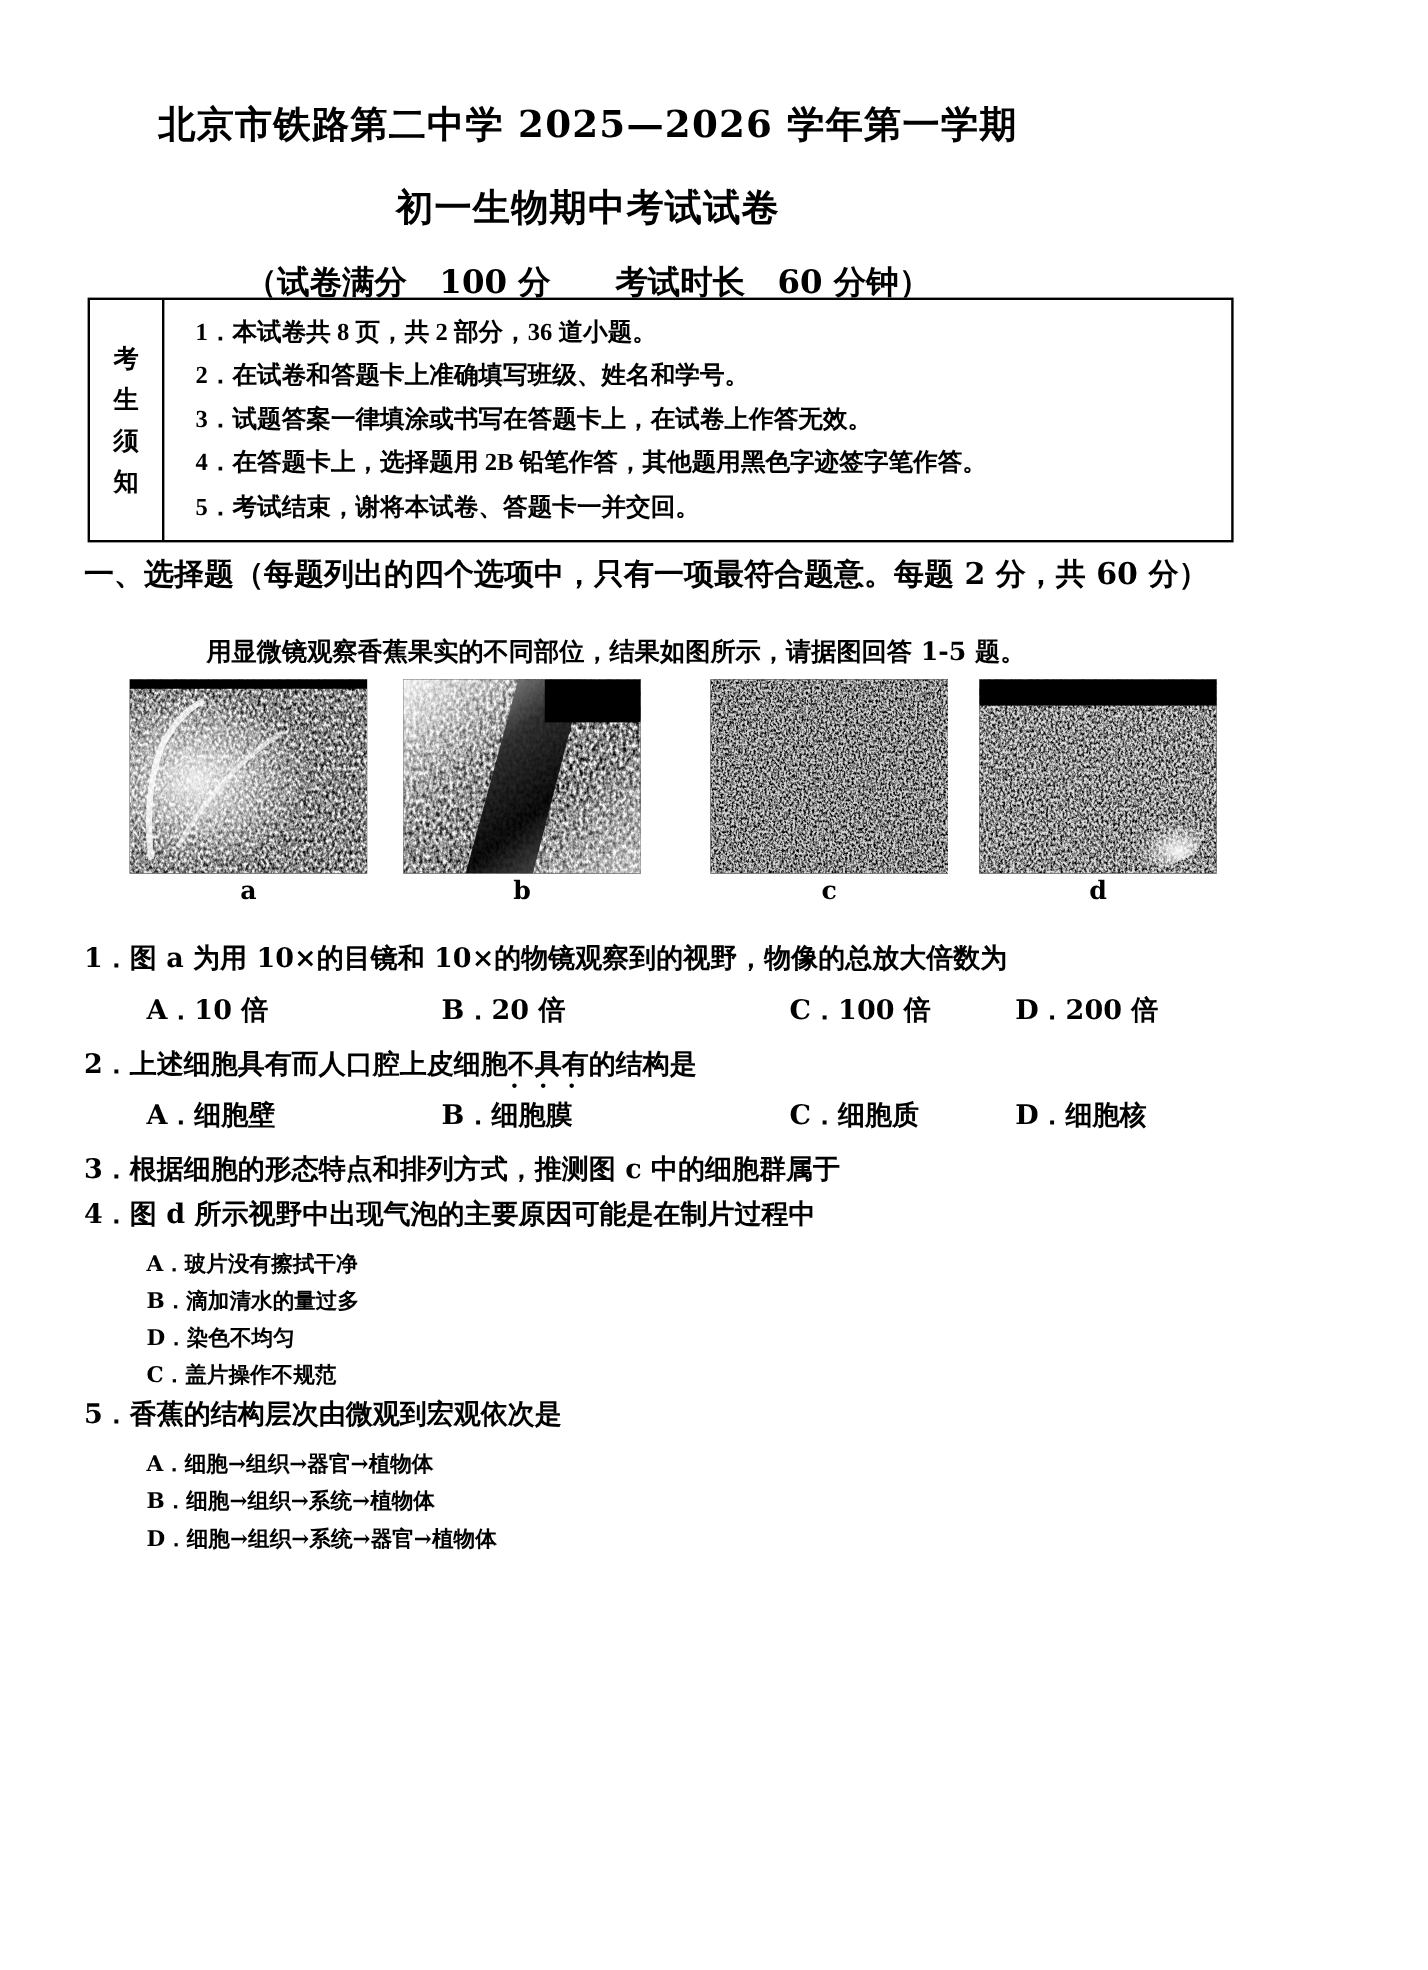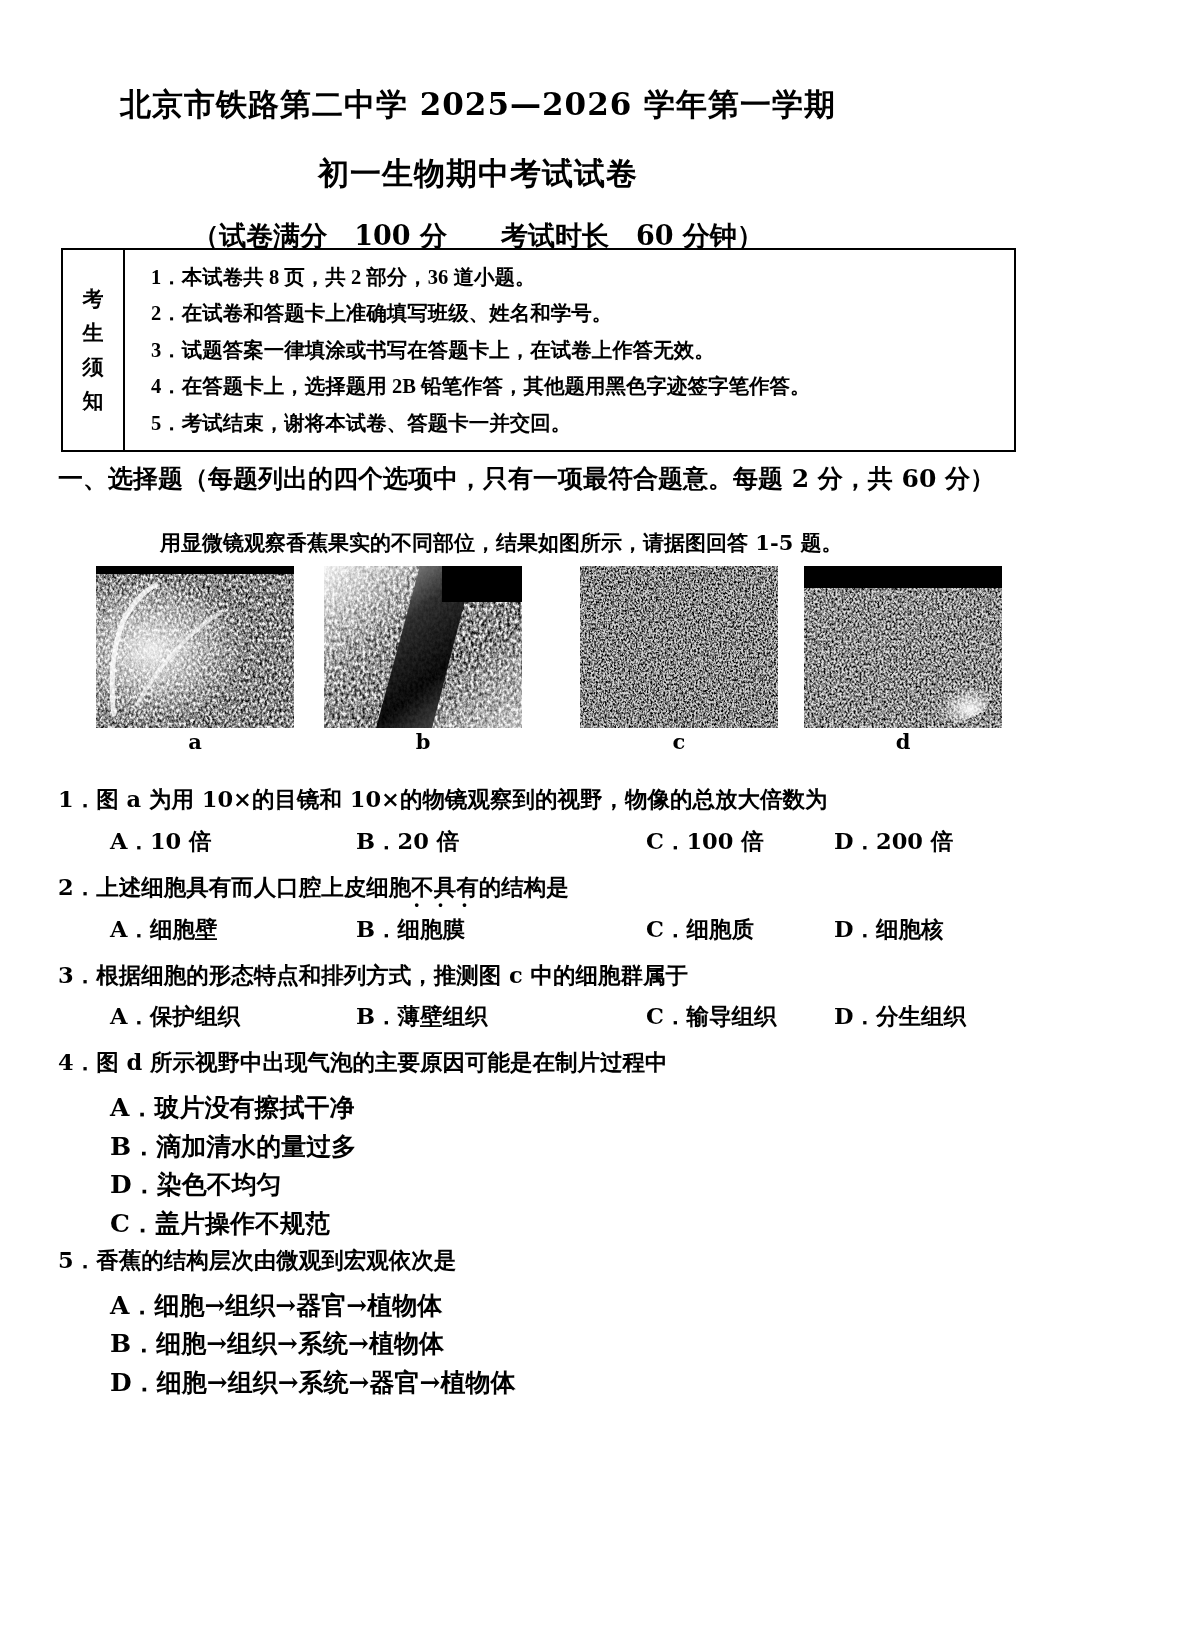--- a/index.html
+++ b/index.html
@@ -11,21 +11,21 @@
   body {
     width: 1190px;
     height: 1642px;
     position: relative;
     font-family: "DejaVu Serif", "Liberation Serif", serif;
     color: #000;
     overflow: hidden;
   }
   .page {
     position: absolute;
-    left: 0; top: 0;
+    left: 12px; top: 0;
     width: 956px;
     height: 1642px;
     padding: 0;
   }
 
   
   .title-main {
     text-align: center;
     font-size: 31px;
     font-weight: bold;
@@ -185,21 +185,21 @@
     font-weight: bold;
     white-space: nowrap;
   }
   .q-options-row .opt:nth-child(1) { left: 52px; }
   .q-options-row .opt:nth-child(2) { left: 298px; }
   .q-options-row .opt:nth-child(3) { left: 540px; margin-left: 48px; }
   .q-options-row .opt:nth-child(4) { left: 776px; }
 
   .q-options-stack { padding-top: 6px; }
   .q-options-stack .opt {
-    font-size: 25px;
+    font-size: 18px;
     font-weight: bold;
     line-height: 1.1;
     padding: 11px 0 0 52px;
     white-space: nowrap;
   }
 </style>
 </head>
 <body>
 
 <div class="page">
@@ -334,26 +334,20 @@
       <div class="q-options-row">
         <span class="opt">A．细胞壁</span>
         <span class="opt">B．细胞膜</span>
         <span class="opt">C．细胞质</span>
         <span class="opt">D．细胞核</span>
       </div>
     </div>
 
     <div class="q-block">
       <div class="q-stem"><span>3．</span><span>根据细胞的形态特点和排列方式，推测图 c 中的细胞群属于</span></div>
-      <div class="q-options-row">
-        <span class="opt">A．保护组织</span>
-        <span class="opt">B．薄壁组织</span>
-        <span class="opt">C．输导组织</span>
-        <span class="opt">D．分生组织</span>
-      </div>
     </div>
 
     <div class="q-block">
       <div class="q-stem"><span>4．</span><span>图 d 所示视野中出现气泡的主要原因可能是在制片过程中</span></div>
       <div class="q-options-stack">
         <div class="opt">A．玻片没有擦拭干净</div>
         <div class="opt">B．滴加清水的量过多</div>
         <div class="opt">D．染色不均匀</div>
         <div class="opt">C．盖片操作不规范</div>
       </div>

